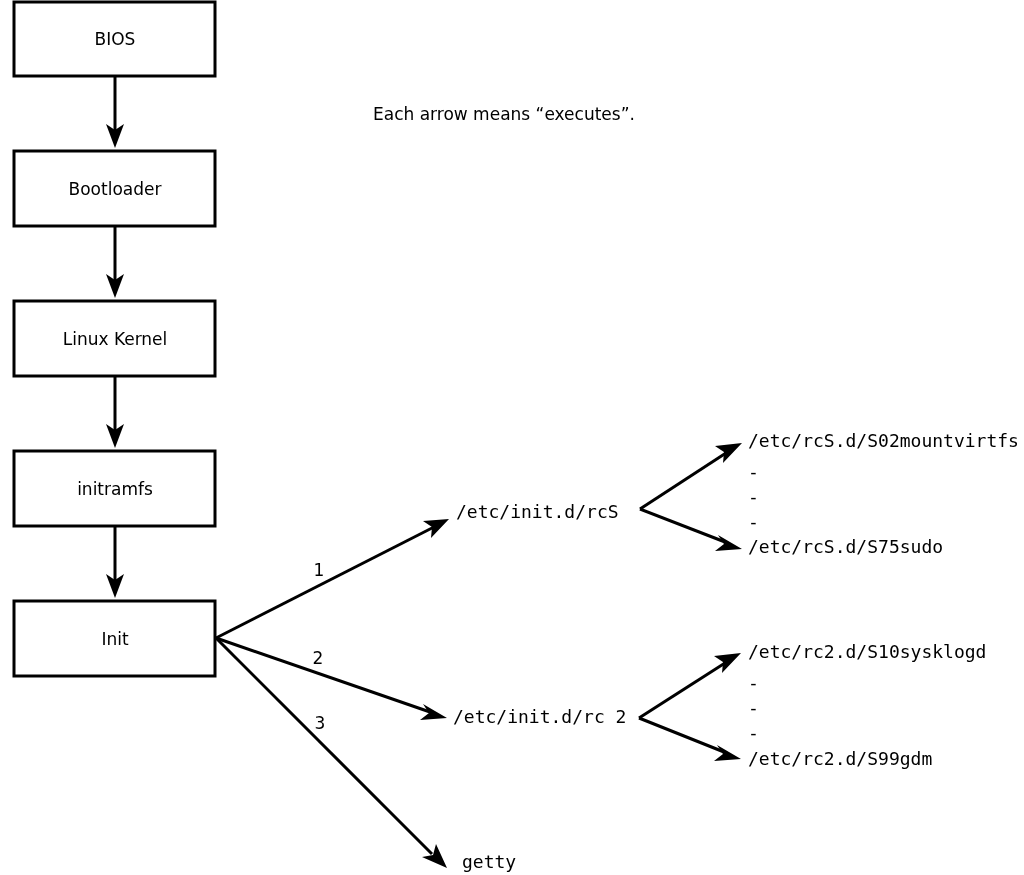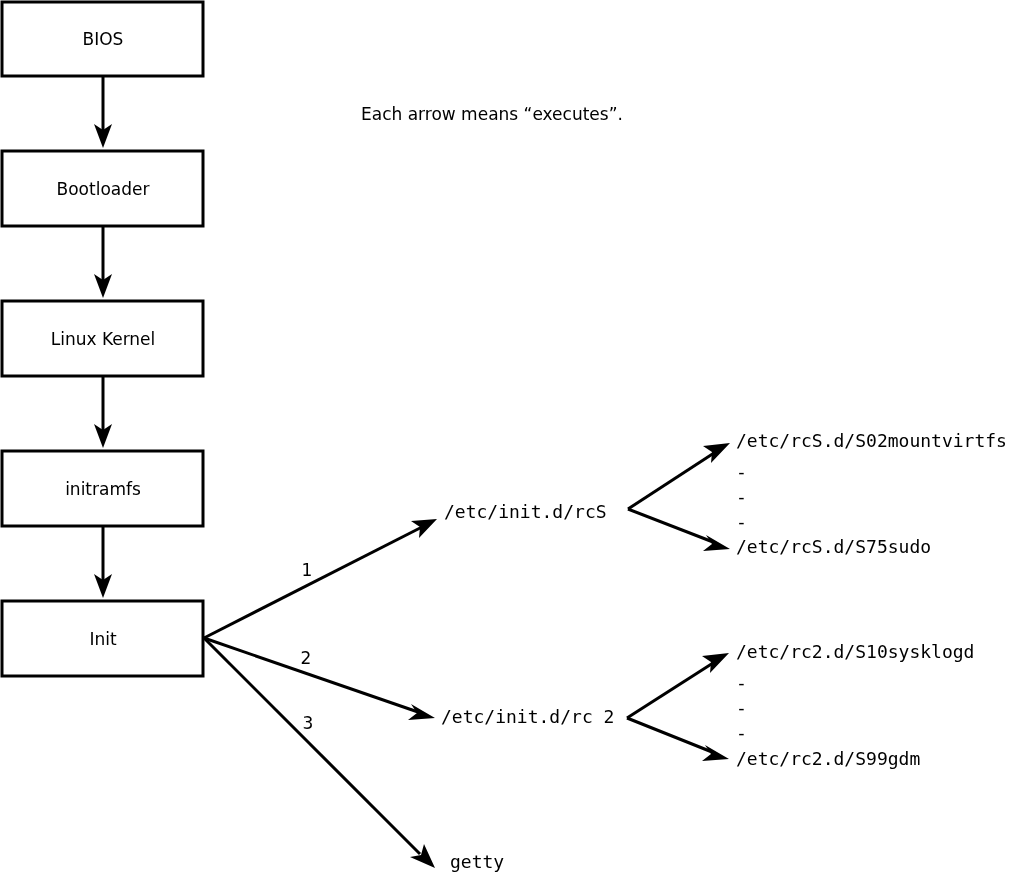--- a/index.html
+++ b/index.html
@@ -9,21 +9,21 @@
   }
   body {
     width: 1024px;
     height: 875px;
     position: relative;
     overflow: hidden;
     font-family: "DejaVu Sans", sans-serif;
   }
   #diagram-root {
     position: absolute;
-    left: 0;
+    left: 12px;
     top: 0;
     width: 912px;
     height: 875px;
     padding-left: 48px;
   }
   svg.diagram-svg {
     position: absolute;
     left: 0;
     top: 0;
     width: 1024px;

